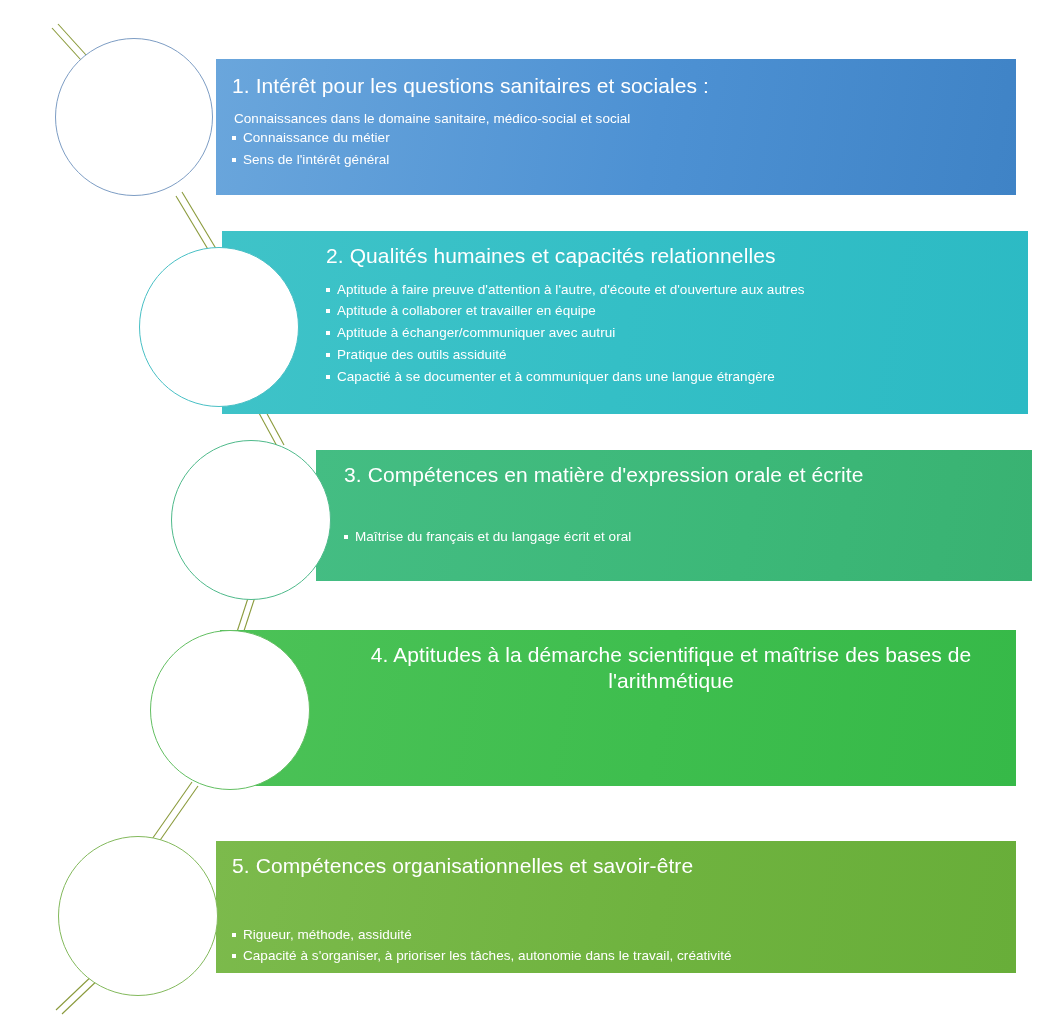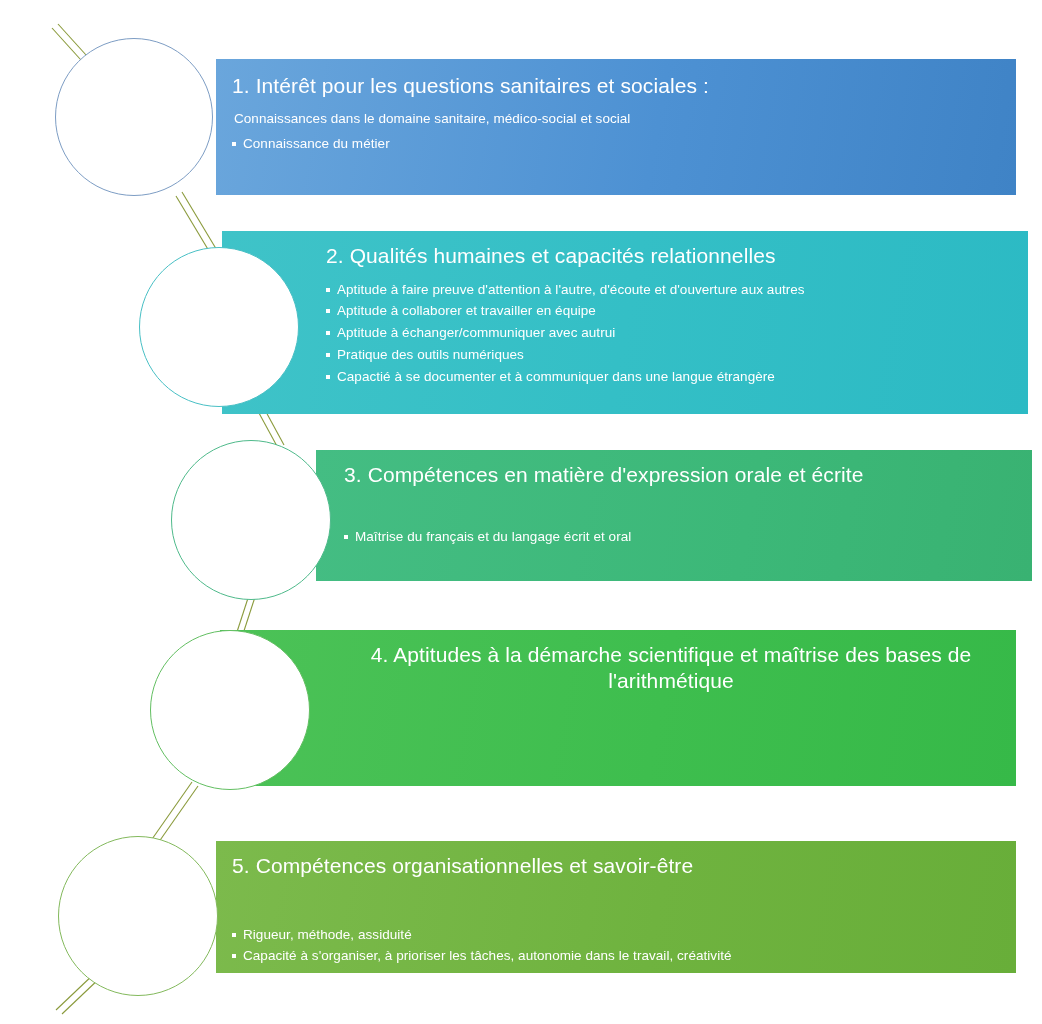--- a/index.html
+++ b/index.html
@@ -82,21 +82,21 @@
     background: #ffffff;
   }
 
   
   #bar-1 {
     left: 216px; top: 59px; width: 800px; height: 136px;
     background: linear-gradient(100deg, #6aa6dc 0%, #4d91d3 55%, #3f83c6 100%);
   }
   #bar-1 .bar-inner { padding: 14px 0 0 16px; }
   #bar-1 .bar-title { margin-bottom: 11px; }
-  #bar-1 .bar-subtitle { margin-bottom: 6px; padding-left: 2px; }
+  #bar-1 .bar-subtitle { padding-left: 2px; }
 
   #bar-2 {
     left: 222px; top: 231px; width: 806px; height: 183px;
     background: linear-gradient(100deg, #3fc3c8 0%, #34bfc6 50%, #2cbac4 100%);
   }
   #bar-2 .bar-inner { padding: 12px 0 0 104px; }
   #bar-2 .bar-title { margin-bottom: 10px; }
 
   #bar-3 {
     left: 316px; top: 450px; width: 716px; height: 131px;
@@ -176,33 +176,34 @@
       </g>
     </g>
   </svg>
 
   <div class="bar" id="bar-1">
     <div class="bar-inner">
       <p class="bar-title">1. Intérêt pour les questions sanitaires et sociales :</p>
       <p class="bar-subtitle">Connaissances dans le domaine sanitaire, médico-social et social</p>
       <ul class="bullets">
         <li>Connaissance du métier</li>
+        <li>Sens de l'intérêt général</li>
       </ul>
     </div>
   </div>
   <div class="node-circle" id="circle-1"></div>
 
   <div class="bar" id="bar-2">
     <div class="bar-inner">
       <p class="bar-title">2. Qualités humaines et capacités relationnelles</p>
       <ul class="bullets">
         <li>Aptitude à faire preuve d'attention à l'autre, d'écoute et d'ouverture aux autres</li>
         <li>Aptitude à collaborer et travailler en équipe</li>
         <li>Aptitude à échanger/communiquer avec autrui</li>
-        <li>Pratique des outils numériques</li>
+        <li>Pratique des outils assiduité</li>
         <li>Capactié à se documenter et à communiquer dans une langue étrangère</li>
       </ul>
     </div>
   </div>
   <div class="node-circle" id="circle-2"></div>
 
   <div class="bar" id="bar-3">
     <div class="bar-inner">
       <p class="bar-title">3. Compétences en matière d'expression orale et écrite</p>
       <ul class="bullets">

